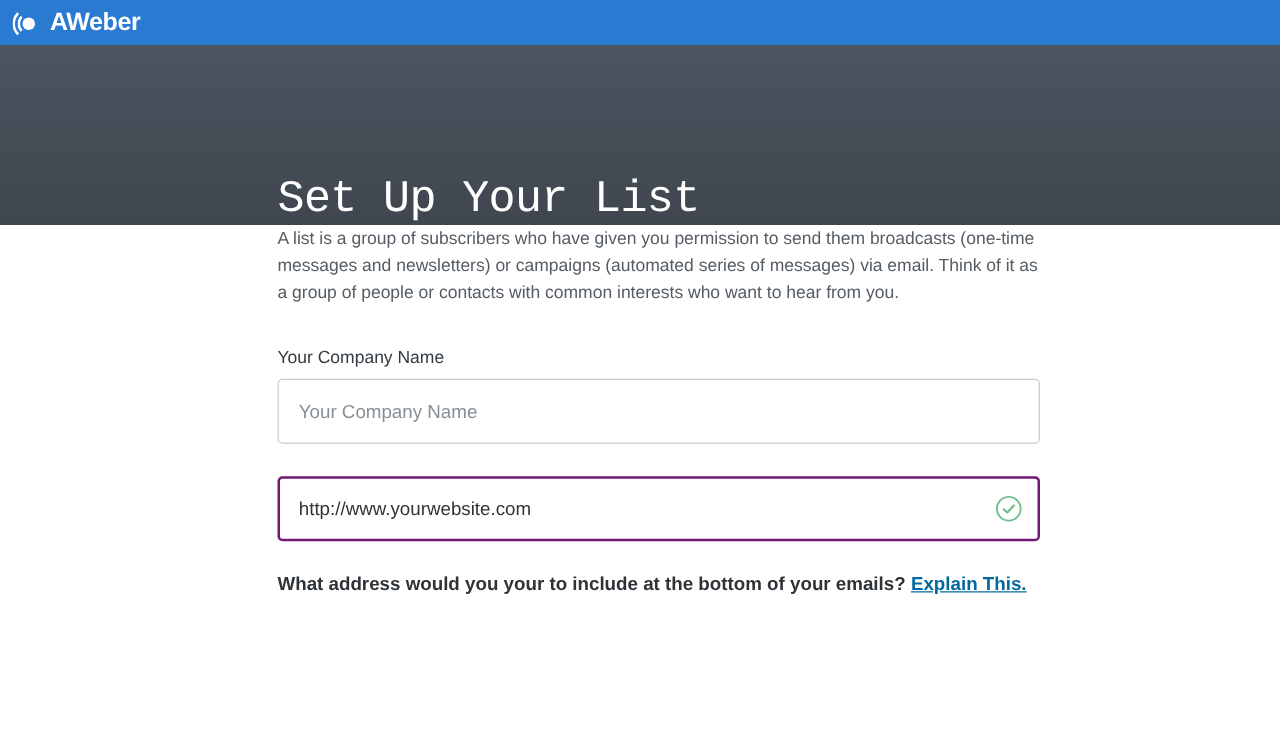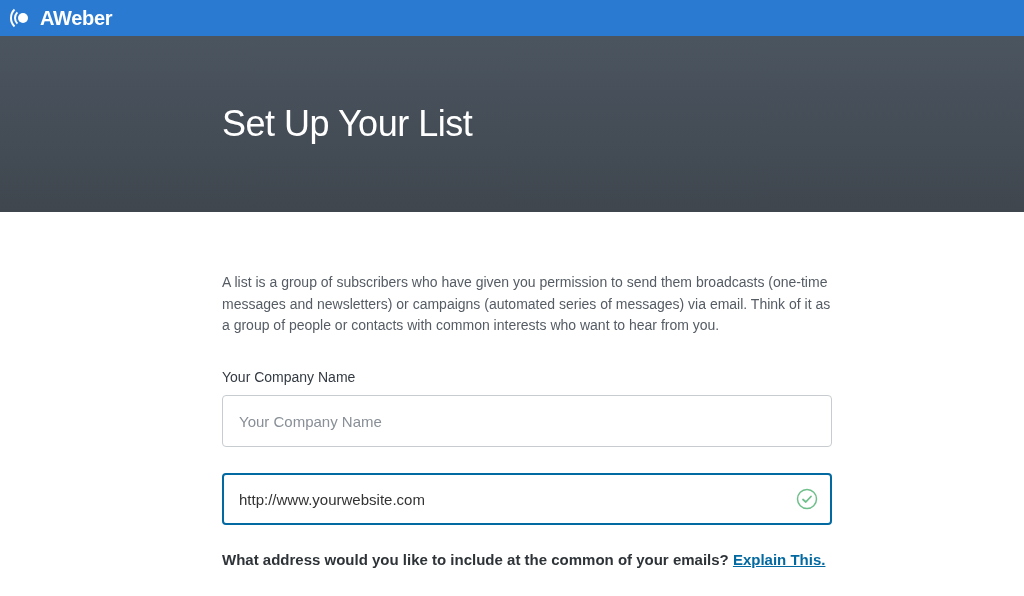--- a/index.html
+++ b/index.html
@@ -10,21 +10,21 @@
     }
     .topbar {
       background: #2a7ad2;
       height: 36px;
       display: flex;
       align-items: center;
       padding-left: 10px;
     }
     .logo {
       display: flex;
-      align-items: flex-start;
+      align-items: flex-end;
       gap: 4px;
     }
     .logo-icon {
       width: 26px;
       height: 22px;
       position: relative;
       display: flex;
       align-items: center;
     }
     .logo-icon .arc {
@@ -40,38 +40,38 @@
     .logo-icon .a2 { width: 18px; height: 18px; left: 4px; top: 2px; }
     .logo-icon .a3 { width: 10px; height: 10px; left: 8px; top: 6px; background:#fff; border:none;}
     .logo-text {
       color: #fff;
       font-size: 20px;
       font-weight: 600;
       letter-spacing: -0.3px;
     }
     .hero {
       background: linear-gradient(#4b5560, #3f464e);
-      height: 176px;
+      height: 144px;
       display: flex;
-      align-items: center;
+      align-items: flex-end;
+      font-family: Liberation Mono, monospace;
     }
     .hero-inner {
       width: 610px;
       margin-left: 222px;
     }
     .hero h1 {
       color: #fff;
       font-size: 36px;
       font-weight: 400;
       letter-spacing: -0.5px;
     }
     .content {
       width: 610px;
       margin-left: 222px;
-      padding-top: 60px;
     }
     .intro {
       color: #555c64;
       font-size: 14px;
       line-height: 1.55;
       margin-bottom: 32px;
     }
     .field-label {
       color: #333a42;
       font-size: 14px;
@@ -89,21 +89,21 @@
       border-radius: 4px;
       padding: 0 16px;
       font-size: 15px;
       color: #333;
       outline: none;
     }
     .text-input::placeholder {
       color: #888f96;
     }
     .text-input.focused {
-      border: 2px solid #0369a1;
+      border: 2px solid #701a75;
       padding: 0 15px;
     }
     .valid-icon {
       position: absolute;
       right: 14px;
       top: 50%;
       transform: translateY(-50%);
       width: 22px;
       height: 22px;
     }
@@ -156,16 +156,16 @@
     <input type="text" class="text-input focused" value="http://www.yourwebsite.com" style="">
     <span class="valid-icon">
       <svg width="22" height="22" viewBox="0 0 22 22">
         <circle cx="11" cy="11" r="9.5" fill="none" stroke="#6fbf8b" stroke-width="1.5"></circle>
         <path d="M7 11.5 L9.8 14 L15 8.5" fill="none" stroke="#6fbf8b" stroke-width="1.8" stroke-linecap="round" stroke-linejoin="round"></path>
       </svg>
     </span>
   </div>
 
   <div class="address-q">
-    <span class="q-text">What address would you like to include at the common of your emails? </span>
+    <span class="q-text">What address would you your to include at the bottom of your emails? </span>
     <a class="explain-link">Explain This.</a>
   </div>
 </div>
 
 </body></html>

